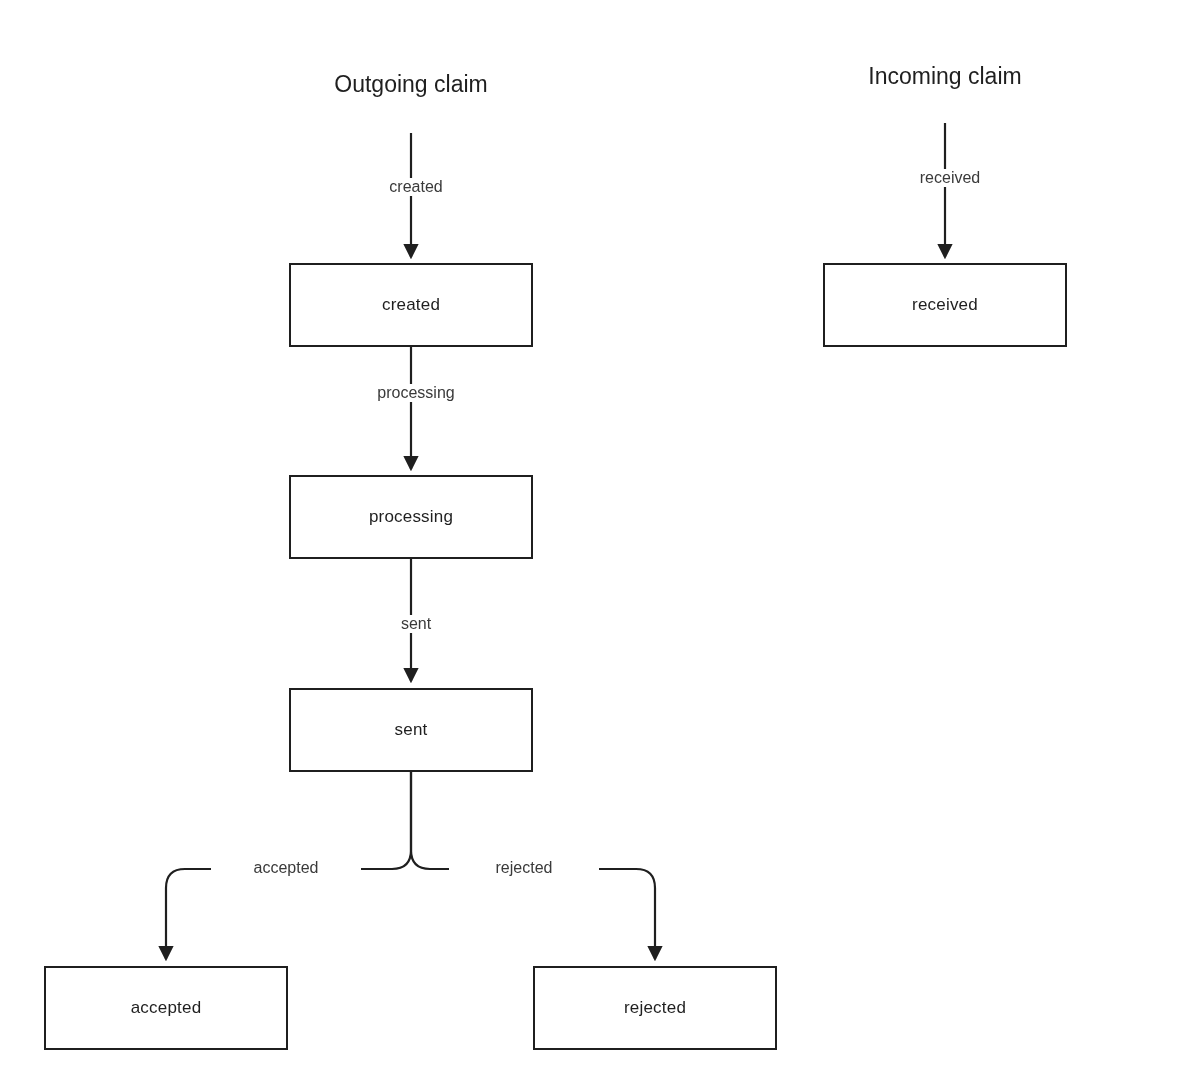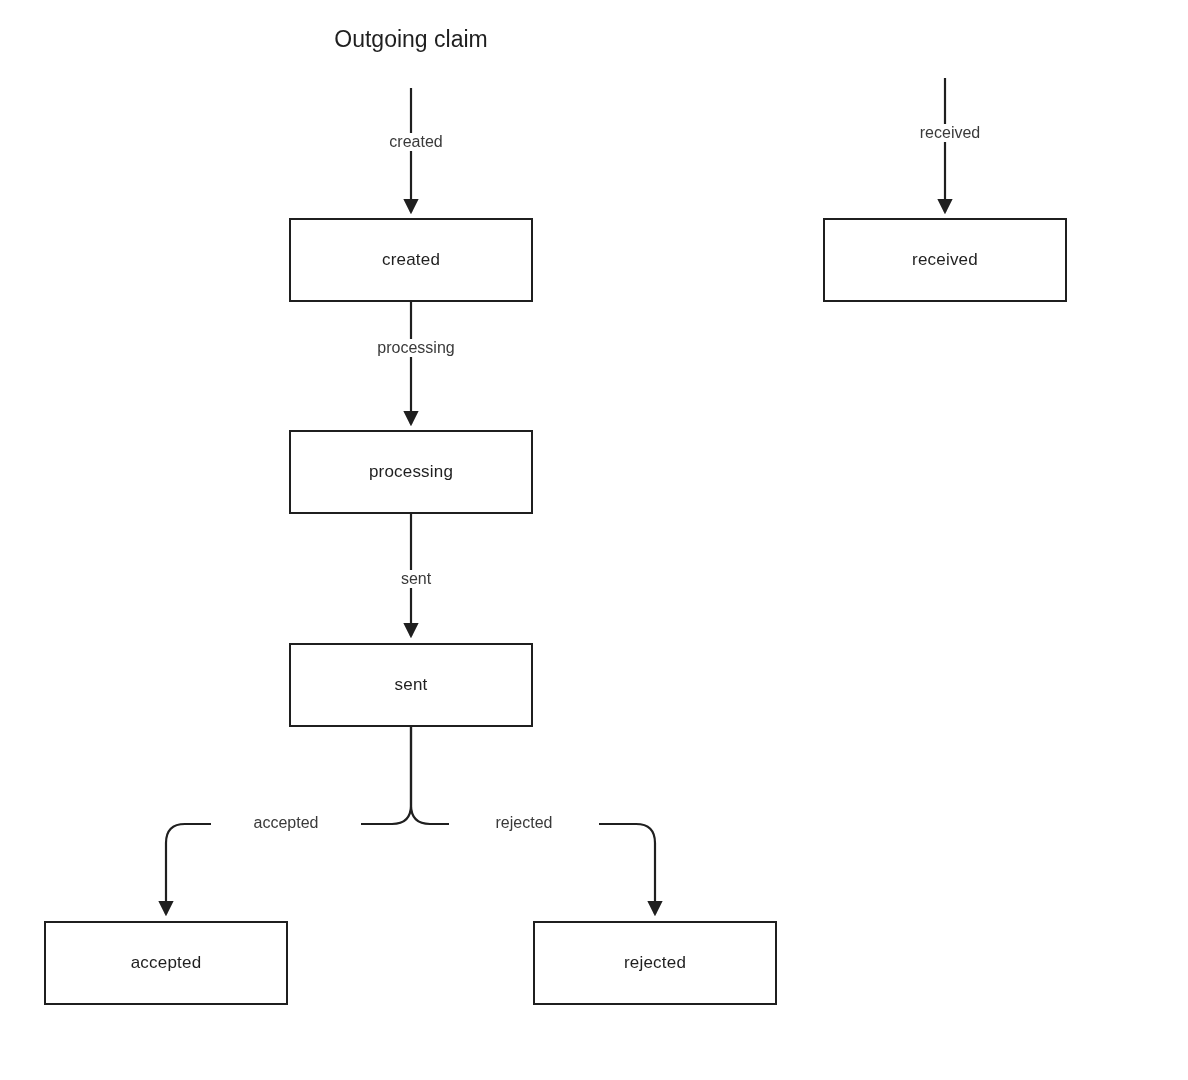--- a/index.html
+++ b/index.html
@@ -11,20 +11,21 @@
     width: 1188px;
     height: 1080px;
     position: relative;
     font-family: "Liberation Sans", sans-serif;
     color: #1f1f1f;
     overflow: hidden;
   }
   #diagram-root {
     position: absolute;
     inset: 0;
+    margin-top: 45px;
   }
   .svg-layer {
     position: absolute;
     left: 0;
     top: 0;
     width: 1188px;
     height: 1080px;
   }
   .node-box {
     position: absolute;
@@ -75,20 +76,21 @@
 
     <path d="M 411 727 L 411 805 Q 411 824 392 824 L 185 824 Q 166 824 166 843 L 166 914" fill="none" stroke="#1f1f1f" stroke-width="2.2" marker-end="url(#arrow)"></path>
 
     <path d="M 411 727 L 411 805 Q 411 824 430 824 L 636 824 Q 655 824 655 843 L 655 914" fill="none" stroke="#1f1f1f" stroke-width="2.2" marker-end="url(#arrow)"></path>
 
     <path d="M 945 78 L 945 212" fill="none" stroke="#1f1f1f" stroke-width="2.2" marker-end="url(#arrow)"></path>
   </svg>
 
   <div class="col-title" style="left:261px; top:26px; width:300px;">Outgoing claim</div>
 
+  <div class="col-title" style="left:795px; top:18px; width:300px;">Incoming claim</div>
 
   <div class="edge-label" style="left:341px; top:133px; width:140px;">created</div>
 
   <div class="edge-label" style="left:341px; top:339px; width:140px;">processing</div>
 
   <div class="edge-label" style="left:341px; top:570px; width:140px;">sent</div>
 
   <div class="edge-label" style="left:211px; top:814px; width:140px;">accepted</div>
 
   <div class="edge-label" style="left:449px; top:814px; width:140px;">rejected</div>

